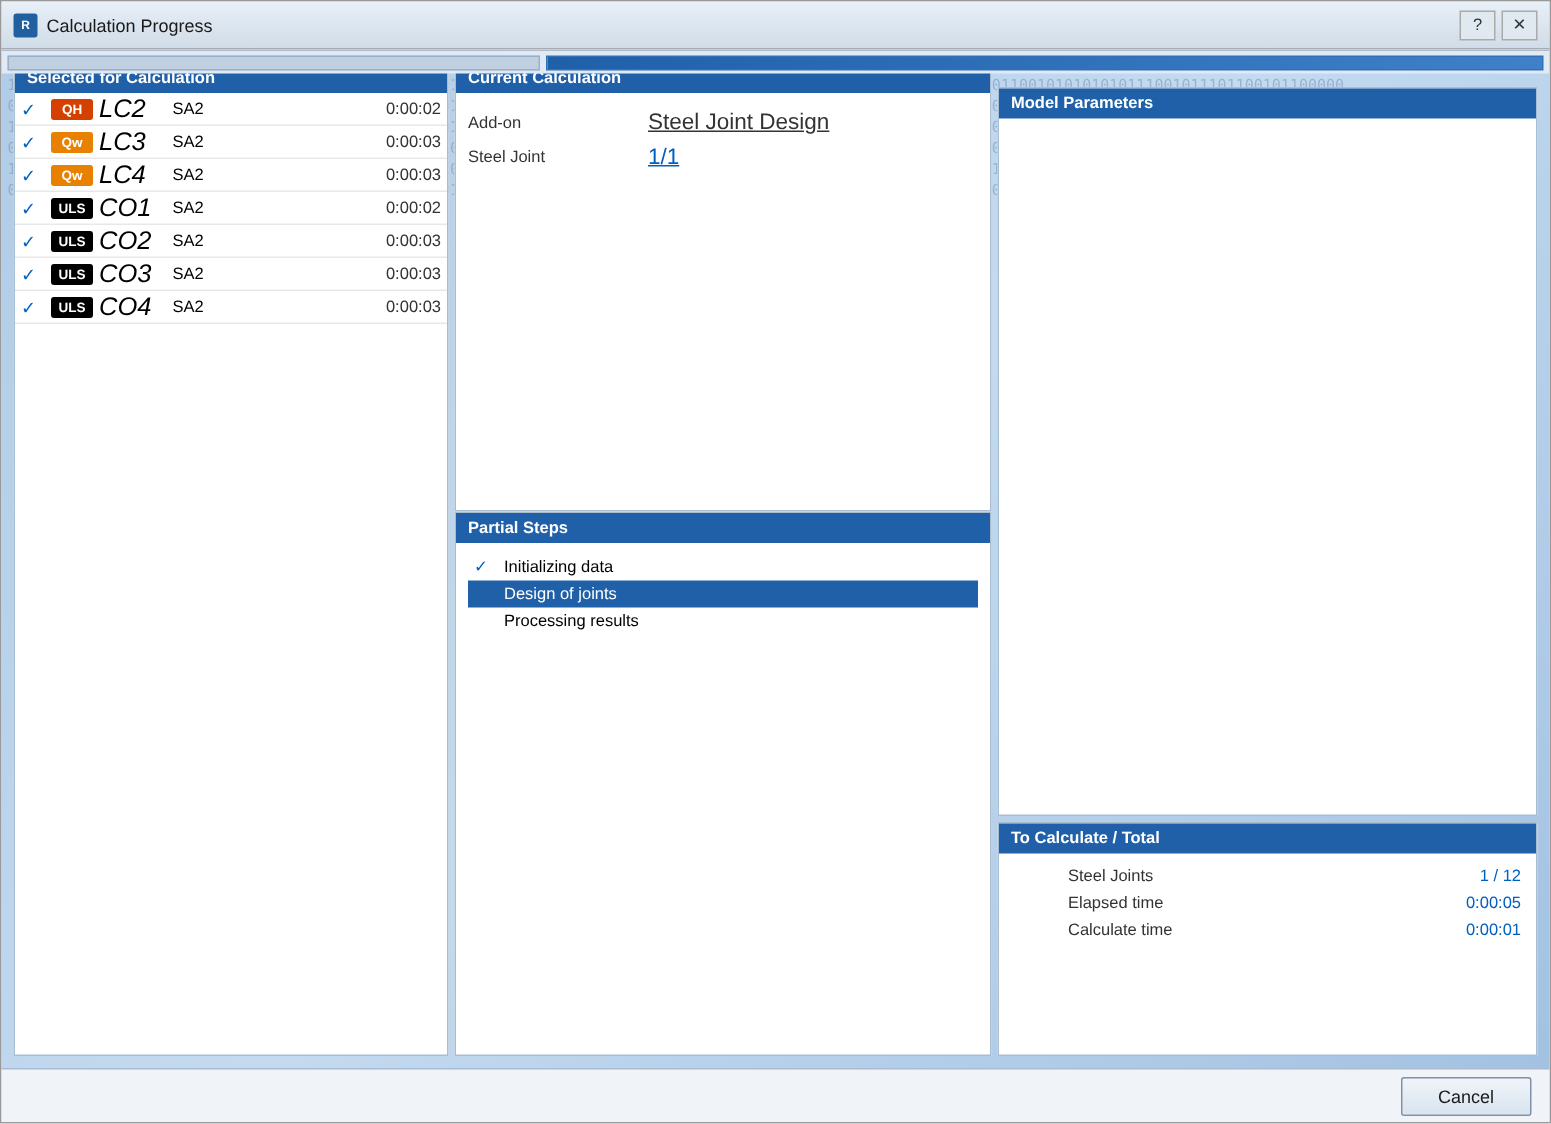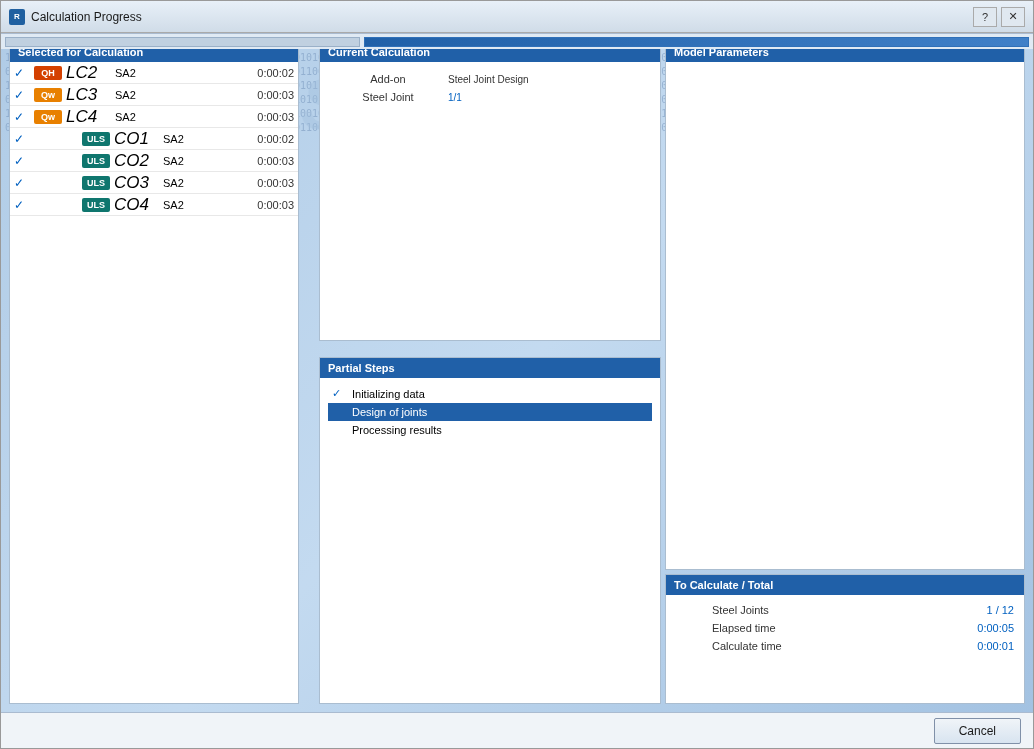--- a/index.html
+++ b/index.html
@@ -167,58 +167,57 @@
       display: flex;
       align-items: center;
       justify-content: center;
       color: white;
       font-size: 9px;
       font-weight: bold;
       flex-shrink: 0;
     }
     .badge-qh { background: #d44000; }
     .badge-qw { background: #e88000; }
-    .badge-uls { background: #0f766e; margin-left: 48px; }
+    .badge-uls { background: #000000; }
     .calc-name { width: 45px; font-size: 17px; font-style: italic; }
     .calc-sa { width: 35px; font-size: 11px; }
     .calc-time { width: 50px; font-size: 11px; color: #333; text-align: right; flex: 1; }
 
     
     .middle-col {
       flex: 1;
       display: flex;
       flex-direction: column;
-      gap: 16px;
-      margin-left: 16px;
+      gap: 0;
     }
     .current-panel {
       height: 300px;
       flex-shrink: 0;
     }
     .partial-panel {
       flex: 1;
     }
 
     .info-table {
       padding: 8px;
-      text-align: center;
     }
     .info-row {
       display: flex;
       padding: 3px 0;
       align-items: center;
     }
     .info-label {
       width: 120px;
       color: #333;
       font-size: 11px;
     }
     .info-value {
-      font-size: 10px;
+      font-size: 15px;
       color: #333;
+      text-decoration: underline;
     }
     .info-value.blue { color: #0060c0; }
 
     .partial-list {
       padding: 6px 8px;
     }
     .partial-item {
       display: flex;
       align-items: center;
       padding: 3px 4px;
@@ -239,23 +238,24 @@
     
     .right-col {
       width: 360px;
       flex-shrink: 0;
       display: flex;
       flex-direction: column;
       gap: 4px;
     }
     .model-panel {
       flex: 1;
+      margin-top: 17px;
     }
     .stats-panel {
-      height: 130px;
+      height: 156px;
       flex-shrink: 0;
     }
     .stats-content {
       padding: 6px 10px;
       margin-left: 36px;
     }
     .stats-row {
       display: flex;
       padding: 3px 0;
       align-items: center;

